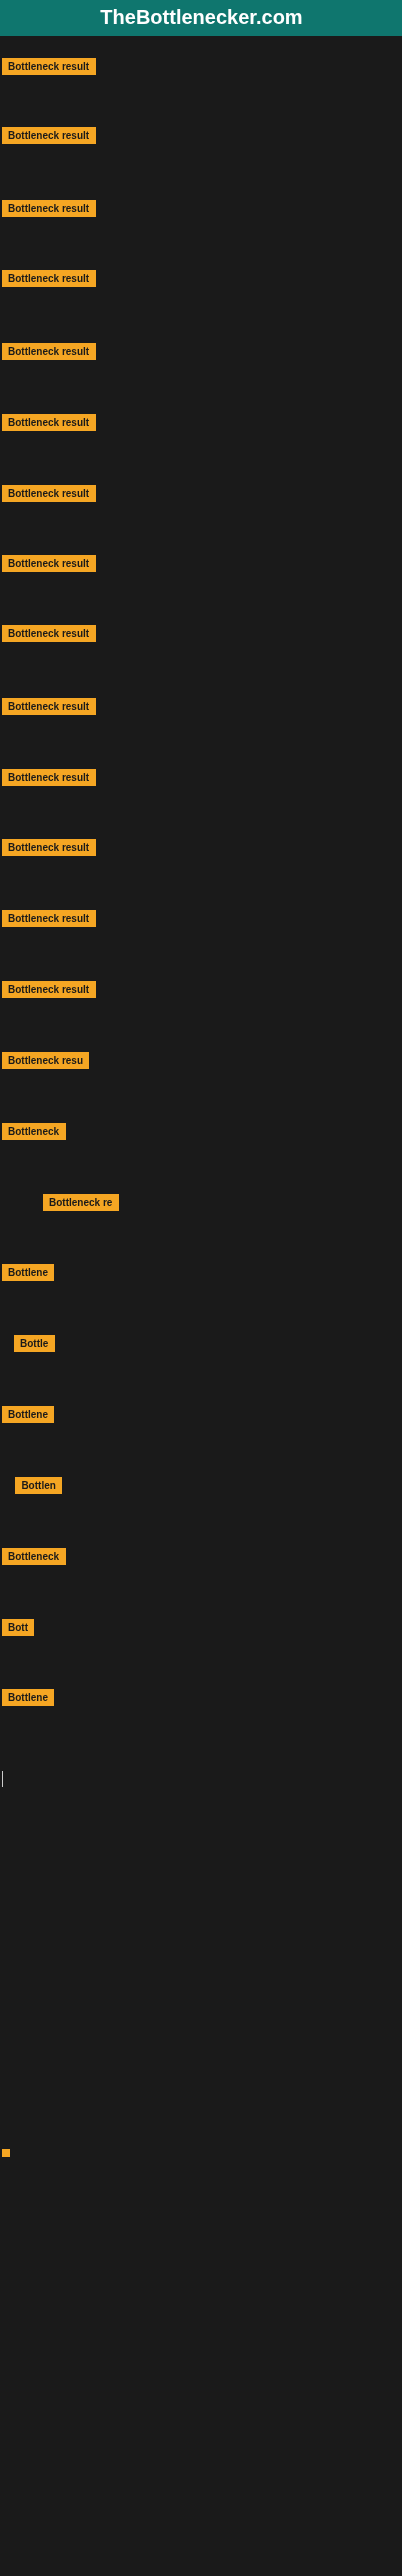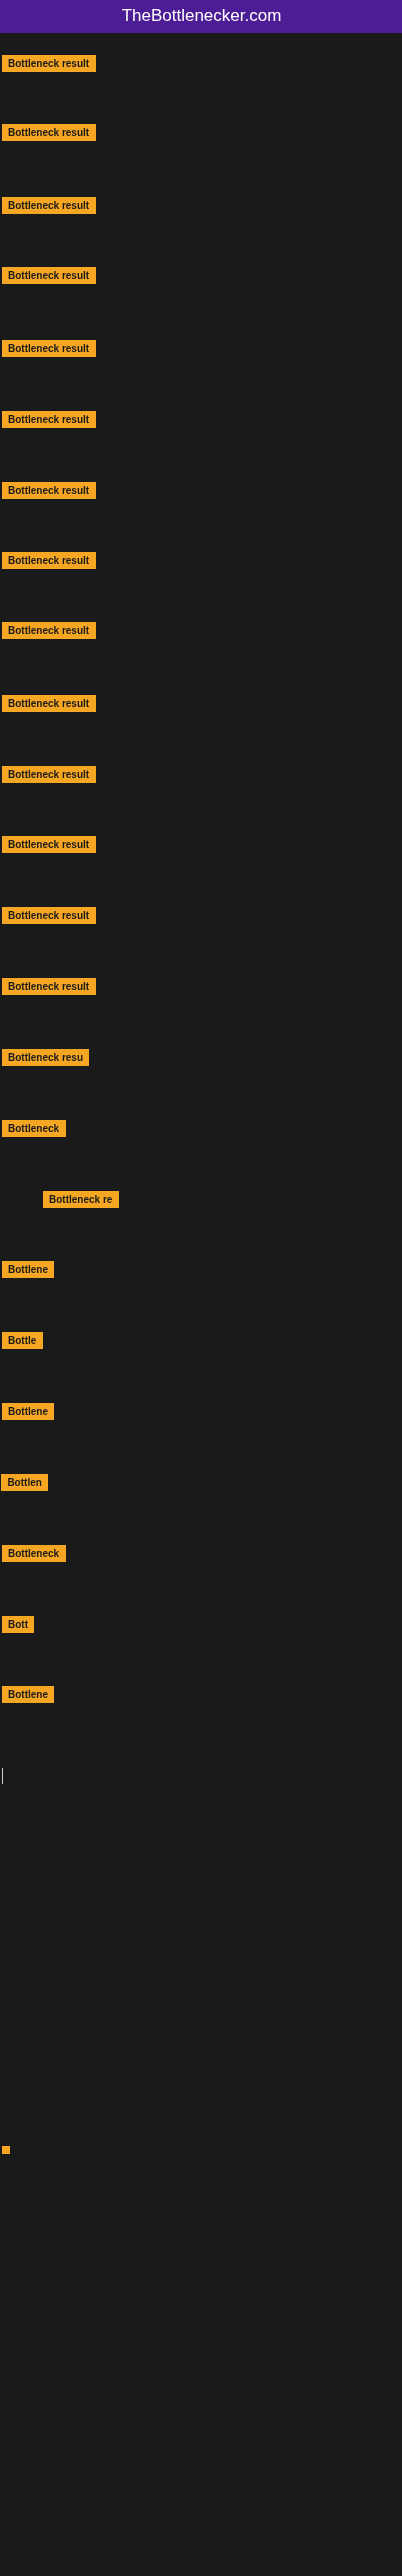--- a/index.html
+++ b/index.html
@@ -12,23 +12,24 @@
       width: 403px;
       min-height: 2576px;
       background-color: #1a1a1a;
       font-family: Arial, sans-serif;
       position: relative;
     }
 
     .site-title {
       text-align: center;
       color: #ffffff;
-      font-size: 17px;
+      font-size: 20px;
       padding: 6.4px 0;
-      background-color: #4c1d95;
+      background-color: #0f766e;
+      font-weight: bold;
     }
 
     .bottleneck-badge {
       background-color: #f5a623;
       color: #1a1a1a;
       font-size: 10px;
       font-weight: bold;
       padding: 3.2px 6.4px;
       white-space: nowrap;
       overflow: hidden;
@@ -69,22 +70,22 @@
     <div style="position: absolute; top: 589px; left: 1.6px;"><span class="bottleneck-badge" style="max-width: 113px; display: inline-block;">Bottleneck result</span></div>
     <div style="position: absolute; top: 662px; left: 1.6px;"><span class="bottleneck-badge" style="max-width: 113px; display: inline-block;">Bottleneck result</span></div>
     <div style="position: absolute; top: 733px; left: 1.6px;"><span class="bottleneck-badge" style="max-width: 113px; display: inline-block;">Bottleneck result</span></div>
     <div style="position: absolute; top: 803px; left: 1.6px;"><span class="bottleneck-badge" style="max-width: 113px; display: inline-block;">Bottleneck result</span></div>
     <div style="position: absolute; top: 874px; left: 1.6px;"><span class="bottleneck-badge" style="max-width: 113px; display: inline-block;">Bottleneck result</span></div>
     <div style="position: absolute; top: 945px; left: 1.6px;"><span class="bottleneck-badge" style="max-width: 113px; display: inline-block;">Bottleneck result</span></div>
     <div style="position: absolute; top: 1016px; left: 1.6px;"><span class="bottleneck-badge" style="max-width: 97px; display: inline-block;">Bottleneck resu</span></div>
     <div style="position: absolute; top: 1087px; left: 1.6px;"><span class="bottleneck-badge" style="max-width: 72px; display: inline-block;">Bottleneck</span></div>
     <div style="position: absolute; top: 1158px; left: 1.6px; padding-left: 41px;"><span class="bottleneck-badge" style="max-width: 85px; display: inline-block;">Bottleneck re</span></div>
     <div style="position: absolute; top: 1228px; left: 1.6px;"><span class="bottleneck-badge" style="max-width: 60px; display: inline-block;">Bottlene</span></div>
-    <div style="position: absolute; top: 1299px; left: 1.6px;"><span class="bottleneck-badge" style="max-width: 44px; display: inline-block;">Bottle</span></div>
+    <div style="position: absolute; top: 1299px; left: 1.6px;"><span class="bottleneck-badge" style="max-width: 44px; display: inline-block; margin-left: 12px;">Bottle</span></div>
     <div style="position: absolute; top: 1370px; left: 1.6px;"><span class="bottleneck-badge" style="max-width: 60px; display: inline-block;">Bottlene</span></div>
-    <div style="position: absolute; top: 1441px; left: 1px;"><span class="bottleneck-badge" style="max-width: 55px; display: inline-block;">Bottlen</span></div>
+    <div style="position: absolute; top: 1441px; left: 15px;"><span class="bottleneck-badge" style="max-width: 55px; display: inline-block;">Bottlen</span></div>
     <div style="position: absolute; top: 1512px; left: 1.6px;"><span class="bottleneck-badge" style="max-width: 72px; display: inline-block;">Bottleneck</span></div>
     <div style="position: absolute; top: 1583px; left: 1.6px;"><span class="bottleneck-badge" style="max-width: 36px; display: inline-block;">Bott</span></div>
     <div style="position: absolute; top: 1653px; left: 1.6px;"><span class="bottleneck-badge" style="max-width: 60px; display: inline-block;">Bottlene</span></div>
     <div class="cursor-line" style="position: absolute; top: 1731px; left: 1.6px;"></div>
     <div class="small-indicator" style="position: absolute; top: 2109px; left: 1.6px;"></div>
   </div>
 
 
 </body></html>

